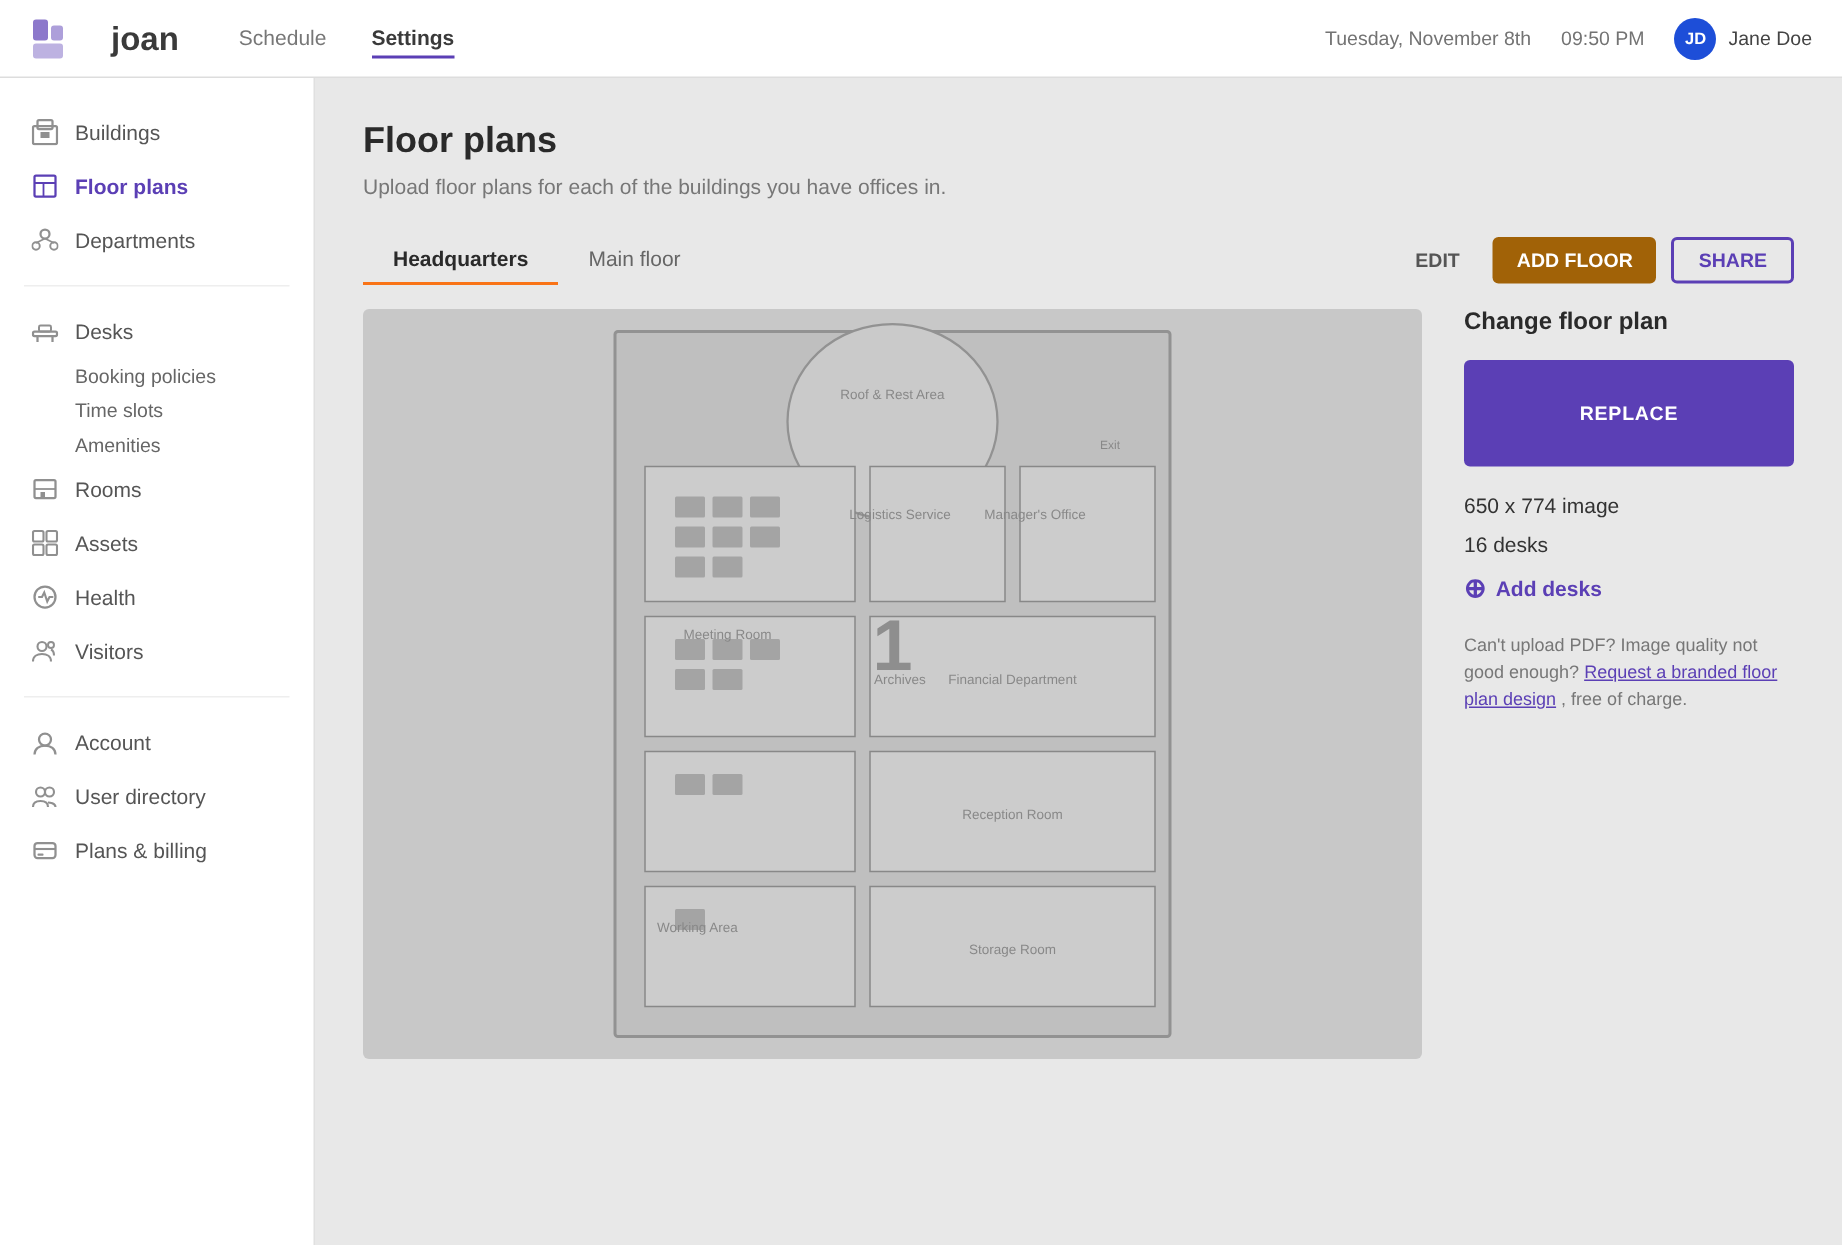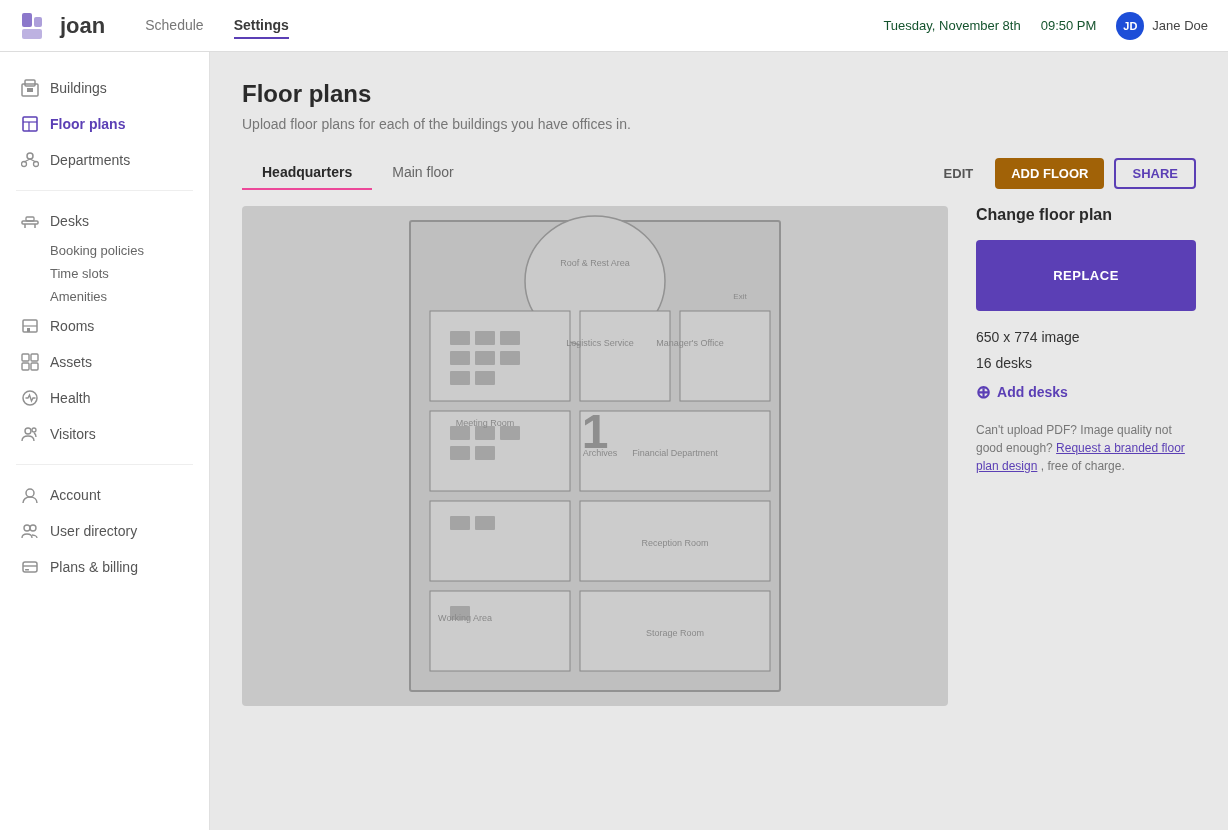--- a/index.html
+++ b/index.html
@@ -6,28 +6,28 @@
     body { font-family: -apple-system, BlinkMacSystemFont, 'Segoe UI', sans-serif; background: #e8e8e8; color: #333; display: flex; flex-direction: column; height: 830px; width: 1228px; overflow: hidden; }
 
     
     .topnav {
       display: flex; align-items: center;
       background: #fff; height: 52px;
       padding: 0 20px;
       border-bottom: 1px solid #ddd;
       flex-shrink: 0;
     }
-    .logo { display: flex; align-items: center; gap: 6px; margin-right: 40px; }
+    .logo { display: flex; align-items: center; gap: 20px; margin-right: 40px; }
     .logo-icon { width: 34px; height: 34px; }
     .logo-text { font-size: 22px; font-weight: 700; color: #3a3a3a; }
     .nav-links { display: flex; gap: 30px; }
     .nav-link { font-size: 14px; color: #777; cursor: pointer; padding: 4px 0; text-decoration: none; }
     .nav-link.active { color: #3a3a3a; font-weight: 600; border-bottom: 2px solid #5b3fb5; }
     .topnav-right { margin-left: auto; display: flex; align-items: center; gap: 20px; }
-    .topnav-datetime { font-size: 13px; color: #14532d; }
+    .topnav-datetime { font-size: 13px; color: #737373; }
     .user-info { display: flex; align-items: center; gap: 8px; }
     .user-avatar { width: 28px; height: 28px; border-radius: 50%; background: #1d4ed8; display: flex; align-items: center; justify-content: center; color: #fff; font-size: 11px; font-weight: 700; }
     .user-name { font-size: 13px; color: #444; text-align: center; }
 
     
     .main-layout { display: flex; flex: 1; overflow: hidden; }
 
     
     .sidebar {
       width: 210px; background: #fff;
@@ -59,21 +59,21 @@
       display: flex; align-items: center;
       background: #e8e8e8;
       margin-bottom: 16px;
     }
     .tabs { display: flex; gap: 0; }
     .tab {
       padding: 8px 20px; font-size: 14px;
       cursor: pointer; color: #666;
       border-bottom: 2px solid transparent;
     }
-    .tab.active { color: #2a2a2a; font-weight: 700; border-bottom: 2px solid #ec4899; }
+    .tab.active { color: #2a2a2a; font-weight: 700; border-bottom: 2px solid #f97316; }
     .toolbar-actions { margin-left: auto; display: flex; gap: 10px; align-items: center; }
     .btn-edit { font-size: 13px; color: #555; background: none; border: none; cursor: pointer; padding: 6px 12px; font-weight: 600; }
     .btn-add-floor {
       background: #a16207; color: #fff;
       border: none; padding: 8px 16px;
       font-size: 13px; font-weight: 600;
       border-radius: 4px; cursor: pointer;
     }
     .btn-share {
       background: none; color: #5b3fb5;

